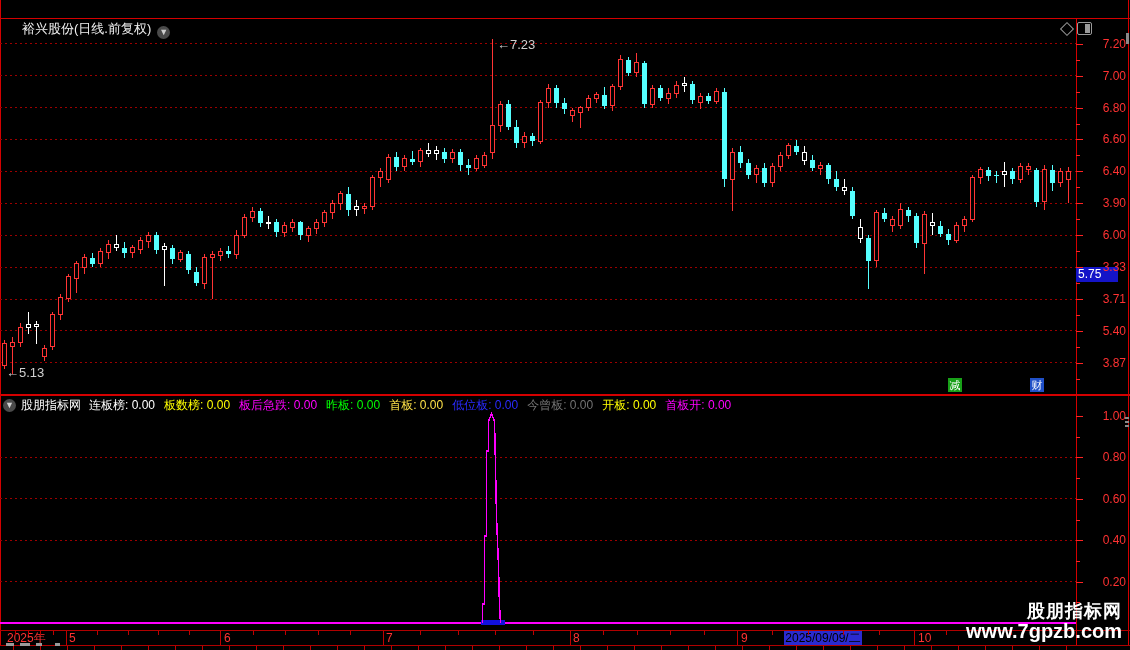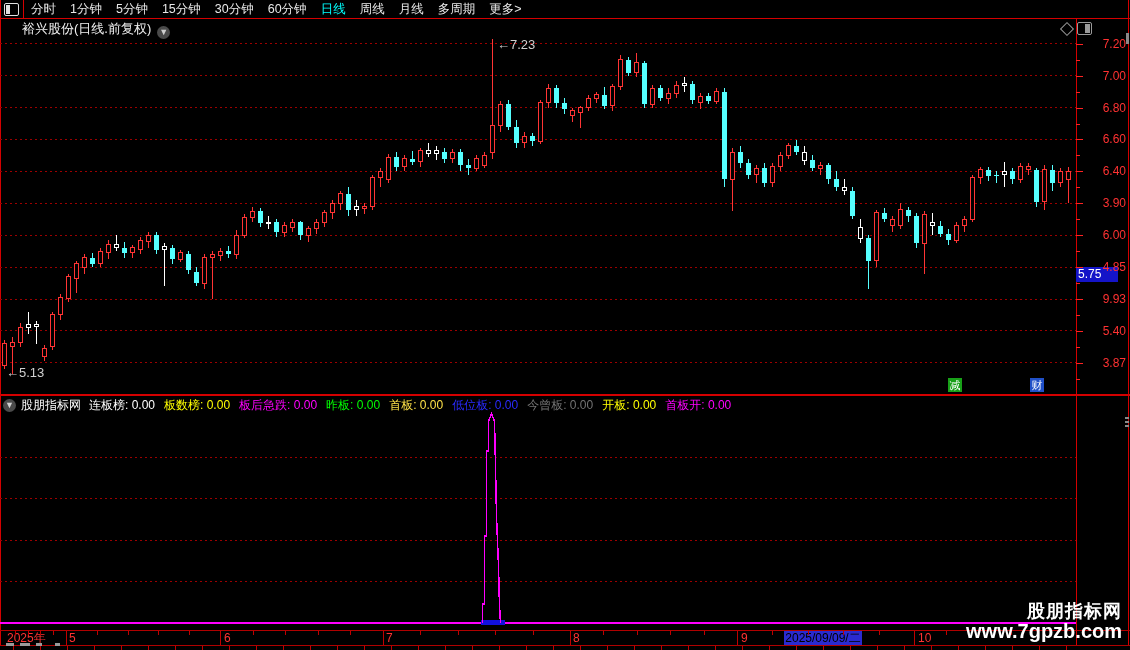--- a/index.html
+++ b/index.html
@@ -54,39 +54,20 @@
   #wm2{font-size:20px;font-weight:bold;}
   .badge{position:absolute;width:14px;height:14px;color:#fff;font-size:11px;line-height:14px;text-align:center;}
   .edge-handle{position:absolute;background:#8a8a8a;}
 </style>
 </head>
 <body>
 
 <div id="win">
 
   <div id="menubar">
-    <div class="mgroup">
-      <span class="panel-ico">
-          <i></i>
-        </span>
-      <span class="vsep"></span>
-      <span id="left-menu" style="display:flex">
-          <span class="mitem">分时</span>
-          <span class="mitem">1分钟</span>
-          <span class="mitem">5分钟</span>
-          <span class="mitem">15分钟</span>
-          <span class="mitem">30分钟</span>
-          <span class="mitem">60分钟</span>
-          <span class="mitem active">日线</span>
-          <span class="mitem">周线</span>
-          <span class="mitem">月线</span>
-          <span class="mitem">多周期</span>
-          <span class="mitem">更多&gt;</span>
-        </span>
-    </div>
   </div>
 
   <div id="titlebar">
     <span id="stock-title"><span>裕兴股份(日线.前复权)</span><span class="chev-circle">▼</span></span>
     <span id="tb-diamond"></span>
     <span id="tb-panel">
         <i></i>
       </span>
   </div>
 
@@ -395,23 +376,23 @@
       <span class="axlab" style="top:64px">6.80</span>
       <span class="tick" style="top:102px;width:7px"></span>
       <span class="axlab" style="top:95px">6.60</span>
       <span class="tick" style="top:134px;width:7px"></span>
       <span class="axlab" style="top:127px">6.40</span>
       <span class="tick" style="top:166px;width:7px"></span>
       <span class="axlab" style="top:159px">3.90</span>
       <span class="tick" style="top:198px;width:7px"></span>
       <span class="axlab" style="top:191px">6.00</span>
       <span class="tick" style="top:230px;width:7px"></span>
-      <span class="axlab" style="top:223px">4.85</span>
+      <span class="axlab" style="top:223px">3.33</span>
       <span class="tick" style="top:262px;width:7px"></span>
-      <span class="axlab" style="top:255px">9.93</span>
+      <span class="axlab" style="top:255px">3.71</span>
       <span class="tick" style="top:294px;width:7px"></span>
       <span class="axlab" style="top:287px">5.40</span>
       <span class="tick" style="top:326px;width:7px"></span>
       <span class="axlab" style="top:319px">3.87</span>
       <span class="tick" style="top:342px;width:4px"></span>
       <span class="tick" style="top:310px;width:4px"></span>
       <span class="tick" style="top:278px;width:4px"></span>
       <span class="tick" style="top:246px;width:4px"></span>
       <span class="tick" style="top:214px;width:4px"></span>
       <span class="tick" style="top:182px;width:4px"></span>
@@ -442,20 +423,37 @@
           <span class="fld" style="color:#00ff00">昨板: 0.00</span>
           <span class="fld" style="color:#fde047">首板: 0.00</span>
           <span class="fld" style="color:#2a2aff">低位板: 0.00</span>
           <span class="fld" style="color:#737373">今曾板: 0.00</span>
           <span class="fld" style="color:#ffff00">开板: 0.00</span>
           <span class="fld" style="color:#ff00ff">首板开: 0.00</span>
         </span>
     </div>
   </div>
 
+  <div id="sub-axis">
+      <span class="tick" style="top:20px;width:7px"></span>
+      <span class="axlab" style="top:13px">1.00</span>
+      <span class="tick" style="top:61px;width:7px"></span>
+      <span class="axlab" style="top:54px">0.80</span>
+      <span class="tick" style="top:103px;width:7px"></span>
+      <span class="axlab" style="top:96px">0.60</span>
+      <span class="tick" style="top:144px;width:7px"></span>
+      <span class="axlab" style="top:137px">0.40</span>
+      <span class="tick" style="top:186px;width:7px"></span>
+      <span class="axlab" style="top:179px">0.20</span>
+      <span class="tick" style="top:206px;width:4px"></span>
+      <span class="tick" style="top:165px;width:4px"></span>
+      <span class="tick" style="top:124px;width:4px"></span>
+      <span class="tick" style="top:82px;width:4px"></span>
+      <span class="tick" style="top:41px;width:4px"></span>
+    </div>
 
   <div id="date-axis">
     <span class="dlab" style="left:7px">2025年</span>
     <span id="date-tag" style="left: 784px; width: 78px; background: rgb(42, 42, 208);"><span>2025/09/09/二</span></span>
   <span class="dlab" style="left:69px">5</span>
       <span class="dlab" style="left:224px">6</span>
       <span class="dlab" style="left:386px">7</span>
       <span class="dlab" style="left:573px">8</span>
       <span class="dlab" style="left:741px">9</span>
       <span class="dlab" style="left:918px">10</span>

